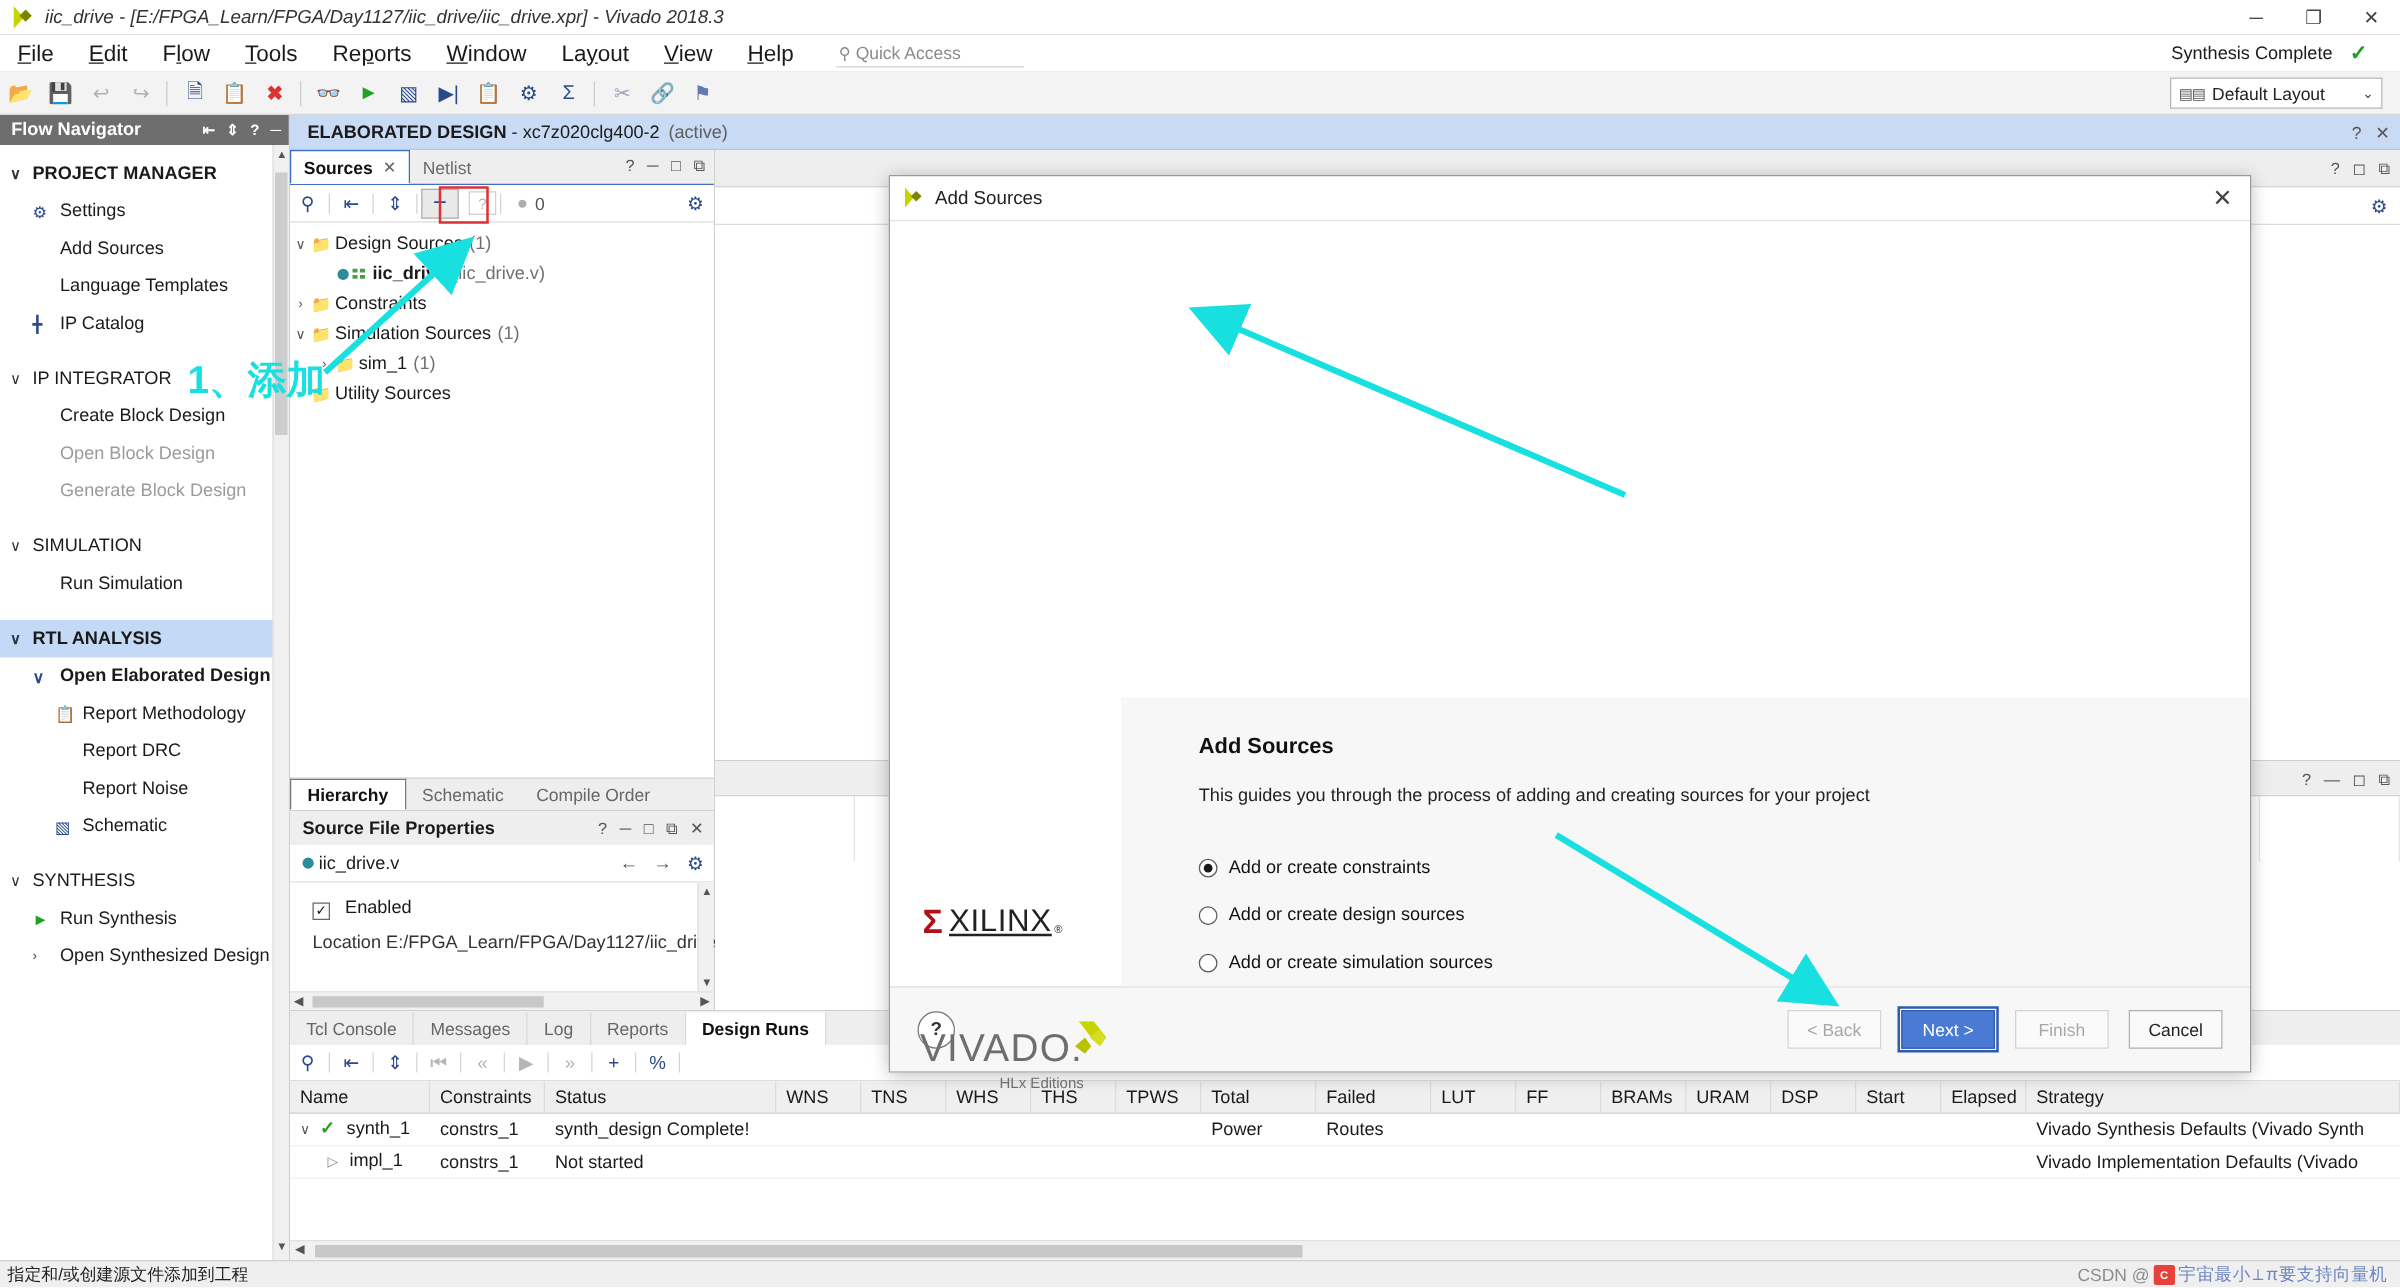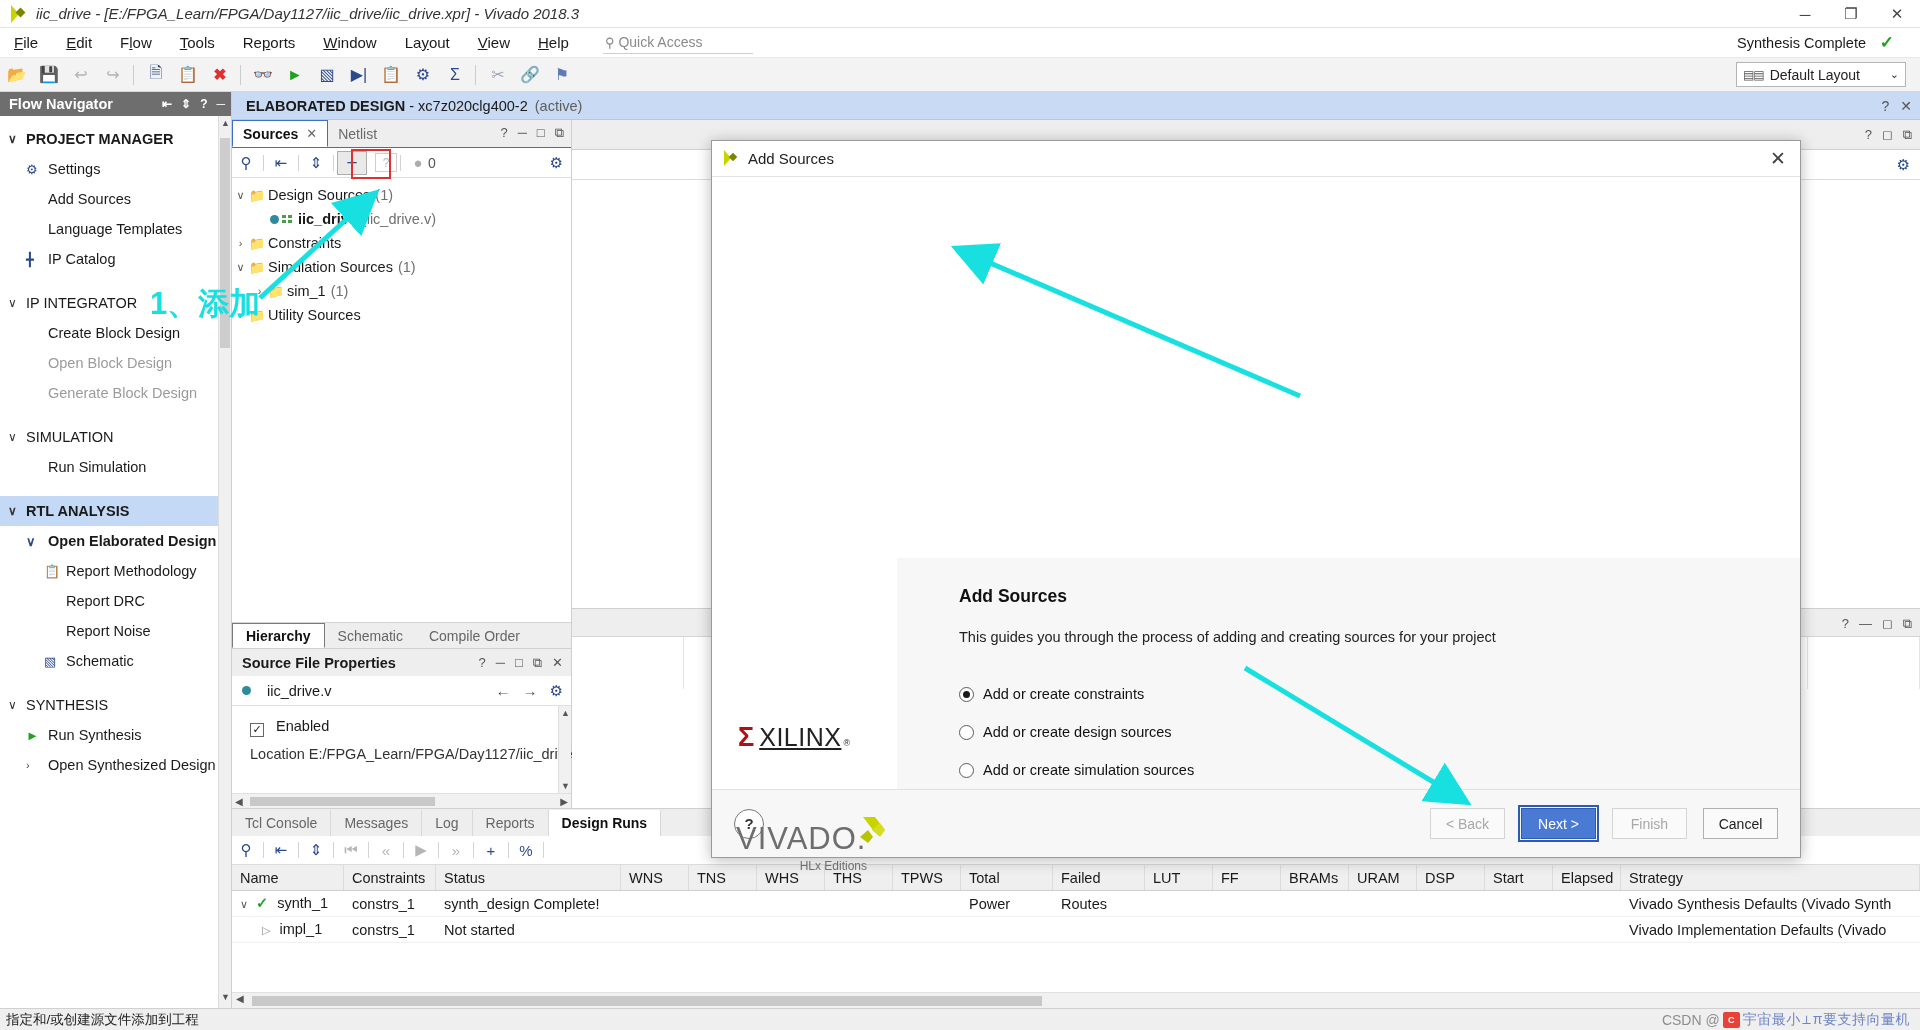--- a/index.html
+++ b/index.html
@@ -30,21 +30,21 @@
   #wctrl div {
     width:46px; height:28px; display:flex; align-items:center; justify-content:center;
     font-size:15px; color:#444;
   }
 
   
   #menubar {
     height:30px; background:#ffffff; display:flex; align-items:center;
     border-bottom:1px solid #e8e8e8; position:relative;
   }
-  #menubar .mi { padding:0 14px; font-size:15px; color:#1a1a1a; line-height:30px; }
+  #menubar .mi { padding:0 14px; font-size:18px; color:#1a1a1a; line-height:30px; }
   #menubar .mi u { text-decoration:underline; }
   #qsearch {
     margin-left:20px; width:150px; height:22px; border:none; border-bottom:1px solid #cfcfcf;
     display:flex; align-items:center; color:#8a8a8a; font-size:14px; padding-left:2px;
   }
   #qsearch .qi { margin-right:4px; font-size:13px; color:#888; }
   #synthstat {
     position:absolute; right:54px; top:0; line-height:30px; font-size:14.5px; color:#1a1a1a;
   }
   #synthchk { position:absolute; right:26px; top:0; line-height:30px; color:#21a121; font-size:17px; font-weight:bold; }
@@ -523,21 +523,21 @@
             <span style="position:absolute;right:8px;display:flex;gap:10px;font-weight:normal;color:#555;font-size:13px">
               <span>?</span>
               <span>─</span>
               <span>□</span>
               <span>⧉</span>
               <span>✕</span>
             </span>
           </div>
           <div id="sfpfile">
             <span class="dotblue"></span>
-            <span style="margin-left:13px">iic_drive.v</span>
+            <span style="margin-left:1px">iic_drive.v</span>
             <span class="nav">
               <span>←</span>
               <span>→</span>
               <span class="gr">⚙</span>
             </span>
           </div>
           <div id="sfpbody">
             <span class="chkbox">
                 <span>✓</span>
               </span>

